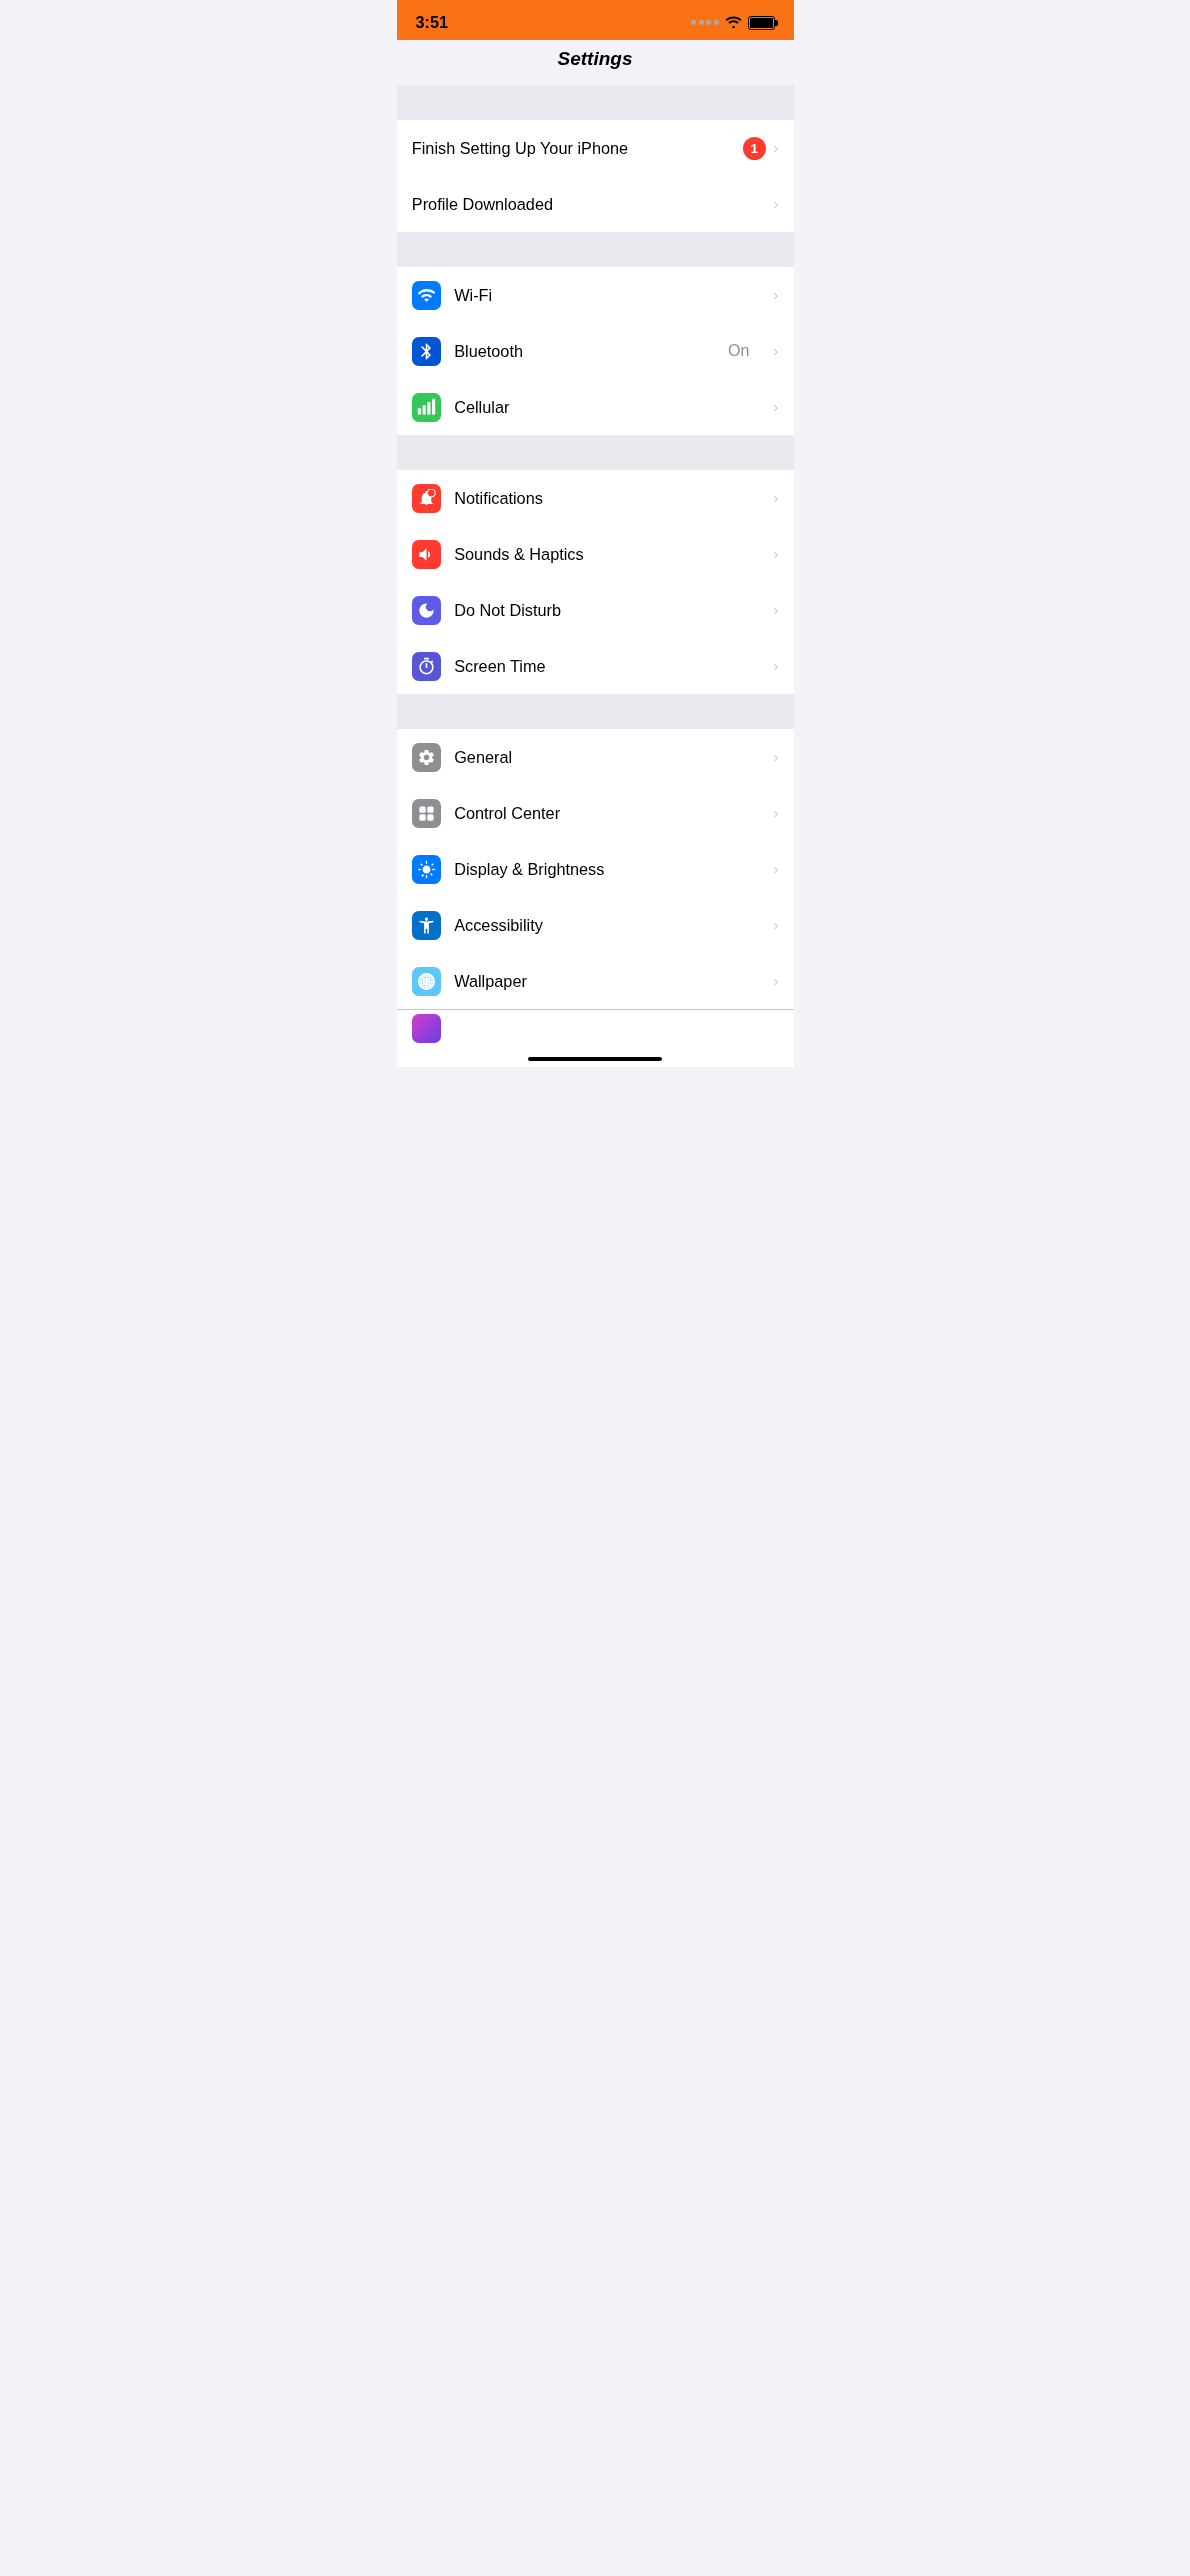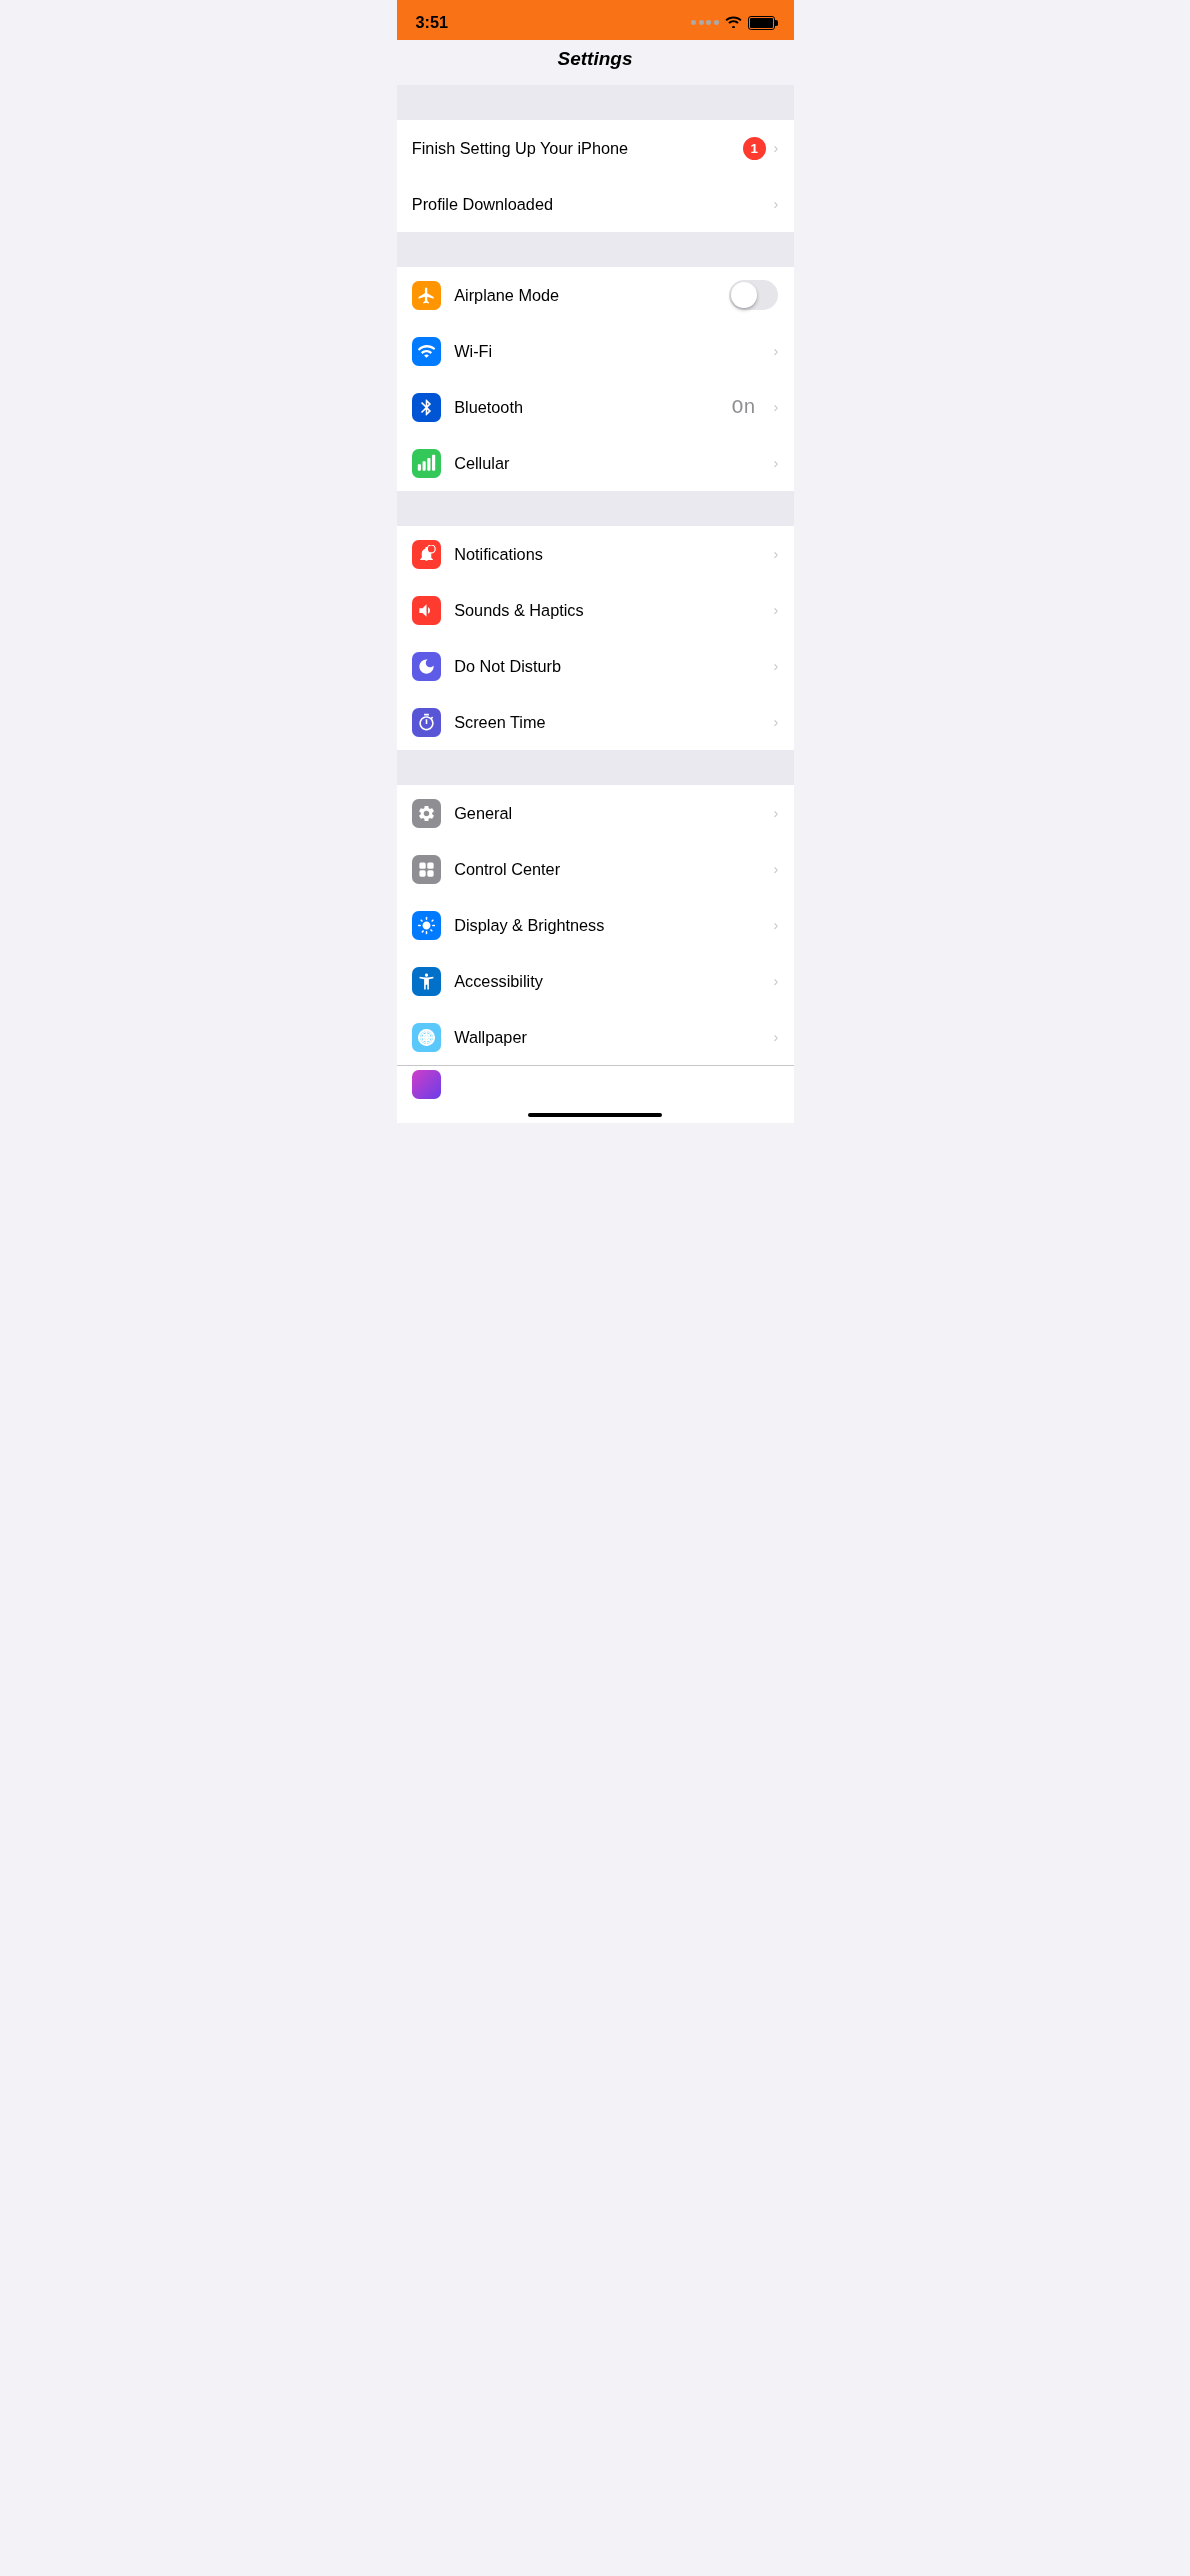--- a/index.html
+++ b/index.html
@@ -134,24 +134,23 @@
       color: #fff;
     }
 
     .row-label {
       flex: 1;
       font-size: 16.3px;
       color: #000;
     }
 
     .row-value {
-      font-size: 20px;
+      font-size: 16px;
       color: #8e8e93;
-      margin-right: 18px;
-      font-family: Liberation Mono, monospace;
+      margin-right: 24px;
     }
 
     .chevron {
       color: #c7c7cc;
       font-size: 14.4px;
       font-weight: 500;
     }
 
     .badge {
       width: 23px;
@@ -258,31 +257,20 @@
   <div class="settings-row">
     <span class="row-label">Profile Downloaded</span>
     <span class="chevron">›</span>
   </div>
 </div>
 
 <div class="section-separator"></div>
 
 <div class="section">
 
-  <div class="settings-row">
-    <div class="row-icon icon-orange">
-      <svg viewBox="0 0 24 24" xmlns="http://www.w3.org/2000/svg">
-        <path d="M21 16v-2l-8-5V3.5A1.5 1.5 0 0 0 11.5 2 1.5 1.5 0 0 0 10 3.5V9l-8 5v2l8-2.5V19l-2 1.5V22l3.5-1 3.5 1v-1.5L13 19v-5.5z"></path>
-      </svg>
-    </div>
-    <span class="row-label">Airplane Mode</span>
-    <div class="toggle">
-      <div class="toggle-knob"></div>
-    </div>
-  </div>
 
   <div class="settings-row">
     <div class="row-icon icon-blue">
       <svg viewBox="0 0 24 24" xmlns="http://www.w3.org/2000/svg">
         <path d="M1 9l2 2c5.07-5.07 13.06-5.42 18.56-.85L23 8C16.77 2.27 7.22 2.27 1 9zm8 8l3 3 3-3c-1.65-1.66-4.34-1.66-6 0zm-4-4l2 2c2.76-2.76 7.24-2.76 10 0l2-2C15.14 9.14 8.87 9.14 5 13z"></path>
       </svg>
     </div>
     <span class="row-label">Wi-Fi</span>
     <span class="chevron">›</span>
   </div>

